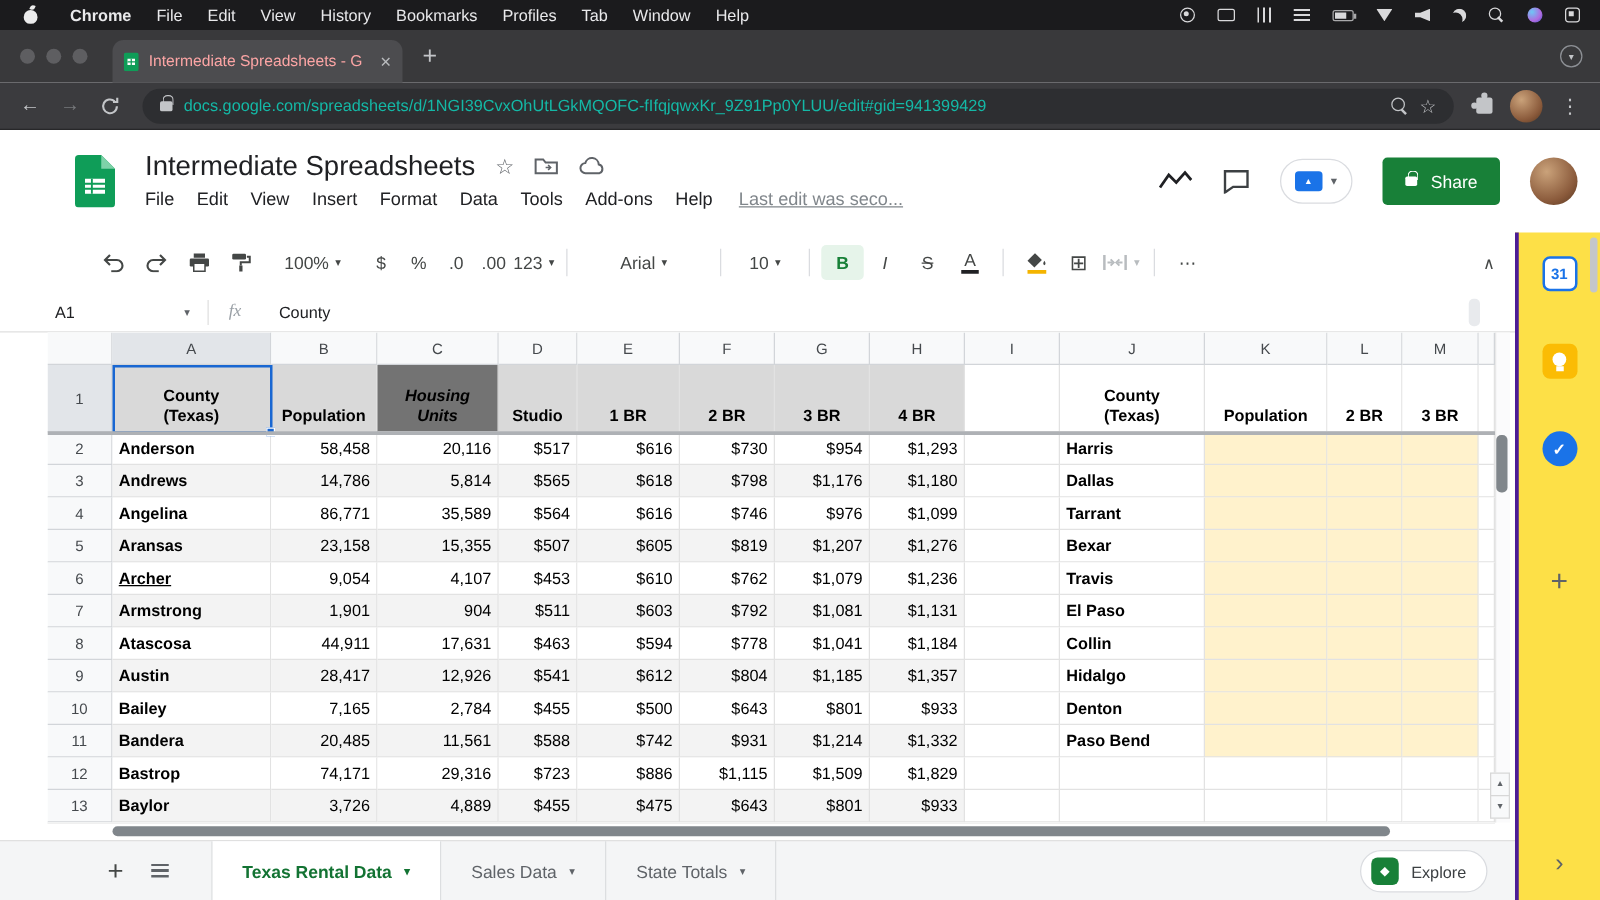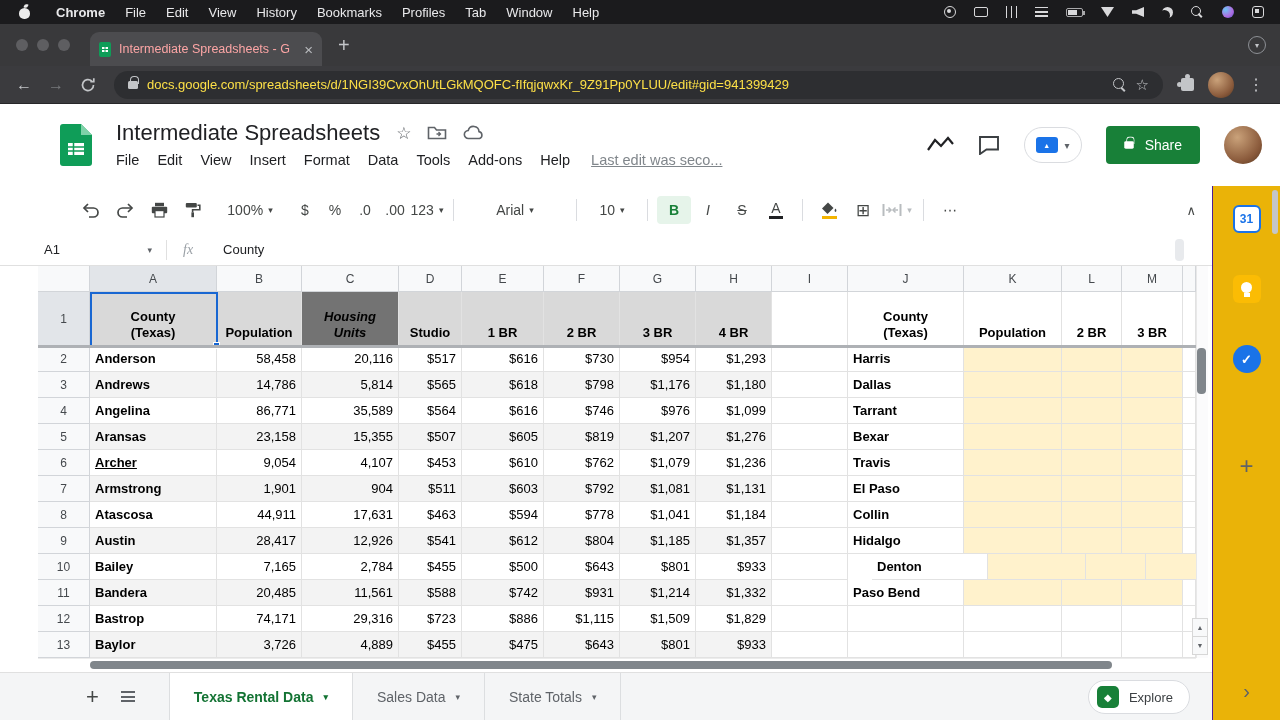--- a/index.html
+++ b/index.html
@@ -43,21 +43,21 @@
 .tab-title{color:#fca5a5;font-size:12.5px;white-space:nowrap;overflow:hidden;flex:1}
 .tab-close{color:#b9bbbe;font-size:15px;line-height:1}
 .newtab{color:#c3c5c8;font-size:20px;margin-left:16px;line-height:1}
 .tabsearch{margin-left:auto;margin-right:14px;width:18px;height:18px;border:1.5px solid #8d9095;border-radius:50%;color:#c3c5c8;font-size:8px;display:flex;align-items:center;justify-content:center}
 
 
 .addressbar{position:absolute;left:0;top:66px;width:1280px;height:38px;background:#3b3b3e;display:flex;align-items:center;border-bottom:1px solid #272729;padding:0 10px;gap:4px}
 .nav-ic{color:#c3c5c8;font-size:16px;width:28px;height:28px;display:flex;align-items:center;justify-content:center;flex:0 0 auto}
 .nav-ic.dim{color:#77797c}
 .omnibox{flex:1;height:28px;background:#2d2e31;border-radius:14px;display:flex;align-items:center;padding:0 14px;gap:9px;margin:0 8px;color:#c3c5c8}
-.url{color:#fde047;font-size:13px;flex:1;white-space:nowrap;overflow:hidden}
+.url{color:#14b8a6;font-size:13px;flex:1;white-space:nowrap;overflow:hidden}
 .ob-ic{color:#c3c5c8;font-size:15px}
 .lock{position:relative;width:10px;height:8px;background:currentColor;border-radius:1.5px;display:inline-block;flex:0 0 auto}
 .lock::before{content:"";position:absolute;left:1.5px;top:-5px;width:7px;height:7px;border:1.6px solid currentColor;border-bottom:none;border-radius:4px 4px 0 0}
 .mag{position:relative;width:15px;height:15px;display:inline-block}
 .mag::before{content:"";position:absolute;left:1px;top:1px;width:9px;height:9px;border:1.8px solid currentColor;border-radius:50%}
 .mag::after{content:"";position:absolute;left:10.2px;top:9.8px;width:5px;height:1.8px;background:currentColor;transform:rotate(45deg);transform-origin:0 0}
 .puzzle{position:relative;width:13px;height:13px;display:inline-block;background:#c3c5c8;border-radius:2px;margin:0 6px}
 .puzzle::before{content:"";position:absolute;top:-4px;left:4px;width:5px;height:5px;background:#c3c5c8;border-radius:50%}
 .puzzle::after{content:"";position:absolute;left:-4px;top:4px;width:5px;height:5px;background:#c3c5c8;border-radius:50%}
 .avatar{border-radius:50%;background:radial-gradient(circle at 35% 30%,#caa27a,#8a5a3b 65%,#53351f);flex:0 0 auto}
@@ -143,21 +143,21 @@
 .sb-add{margin-left:86px;color:#444746;font-size:22px;line-height:1}
 .bars{width:14px;height:11px;background:repeating-linear-gradient(180deg,#5f6368 0 2px,transparent 2px 4.5px);margin-left:22px}
 .tabs{display:flex;align-items:stretch;height:48px;margin-left:34px}
 .stab{display:flex;align-items:center;gap:10px;padding:0 24px;font-size:14px;color:#5f6368;font-weight:500;border-right:1px solid #dcdee0;white-space:nowrap}
 .stab.active{background:#fff;color:#137333;font-weight:700;border-left:1px solid #dcdee0}
 .stab .caret{font-size:9px}
 .explore{position:absolute;right:22px;top:7px;height:34px;border-radius:17px;background:#fff;border:1px solid #dadce0;display:flex;align-items:center;gap:10px;padding:0 16px 0 8px;font-size:13px;color:#3c4043}
 .explore-ic{width:22px;height:22px;border-radius:5px;background:#188038;color:#fff;font-size:10px;display:flex;align-items:center;justify-content:center}
 
 
-.sidepanel{position:absolute;left:1212px;top:186px;width:68px;height:534px;background:#eab308;border-left:1px solid #4c1d95}
+.sidepanel{position:absolute;left:1212px;top:186px;width:68px;height:534px;background:#fde047;border-left:3px solid #4c1d95}
 .sp-ic{position:absolute;left:50%;transform:translateX(-50%)}
 .cal{top:19px;width:28px;height:28px;border:2px solid #1a73e8;border-radius:6px;color:#1a73e8;font-weight:700;font-size:12px;display:flex;align-items:center;justify-content:center;background:#fff}
 .keep{top:89px;width:28px;height:28px;background:#fbbc04;border-radius:6px;display:flex;align-items:center;justify-content:center}
 .bulb{width:11px;height:11px;background:#fff;border-radius:50%;position:relative;margin-top:-3px}
 .bulb::after{content:"";position:absolute;left:2.5px;bottom:-3.5px;width:6px;height:4px;background:#fff}
 .tasks{top:159px;width:28px;height:28px;background:#1a73e8;border-radius:50%;color:#fff;font-size:13px;font-weight:700;display:flex;align-items:center;justify-content:center}
 .sp-plus{position:absolute;left:50%;transform:translateX(-50%);top:266px;color:#5f6368;font-size:24px}
 .sp-collapse{position:absolute;left:50%;transform:translateX(-50%);top:494px;color:#5f6368;font-size:20px}
 .sp-scroll{position:absolute;right:2px;top:4px;width:6px;height:44px;background:#c4c6c9;border-radius:3px}
 </style>
@@ -562,21 +562,21 @@
         <div class="g-rowhead" style="width: 52px;">10</div>
         <div class="g-cell c-name" style="width: 127px;">Bailey</div>
         <div class="g-cell c-num" style="width: 85px;">7,165</div>
         <div class="g-cell c-num" style="width: 97px;">2,784</div>
         <div class="g-cell c-num" style="width: 63px;">$455</div>
         <div class="g-cell c-num" style="width: 82px;">$500</div>
         <div class="g-cell c-num" style="width: 76px;">$643</div>
         <div class="g-cell c-num" style="width: 76px;">$801</div>
         <div class="g-cell c-num" style="width: 76px;">$933</div>
         <div class="g-cell" style="width: 76px;"></div>
-        <div class="g-cell c-name" style="width: 116px; margin-left: 24px;">Denton</div>
+        <div class="g-cell c-name" style="width: 116px;">Denton</div>
         <div class="g-cell hl" style="width: 98px; background: rgb(255, 242, 204);"></div>
         <div class="g-cell hl" style="width: 60px; background: rgb(255, 242, 204);"></div>
         <div class="g-cell hl" style="width: 61px; background: rgb(255, 242, 204);"></div>
         <div class="g-cell" style="width: 13px;"></div>
       </div>
       <div class="g-row g-data-row">
         <div class="g-rowhead" style="width: 52px;">11</div>
         <div class="g-cell c-name band" style="width: 127px;">Bandera</div>
         <div class="g-cell c-num band" style="width: 85px;">20,485</div>
         <div class="g-cell c-num band" style="width: 97px;">11,561</div>

